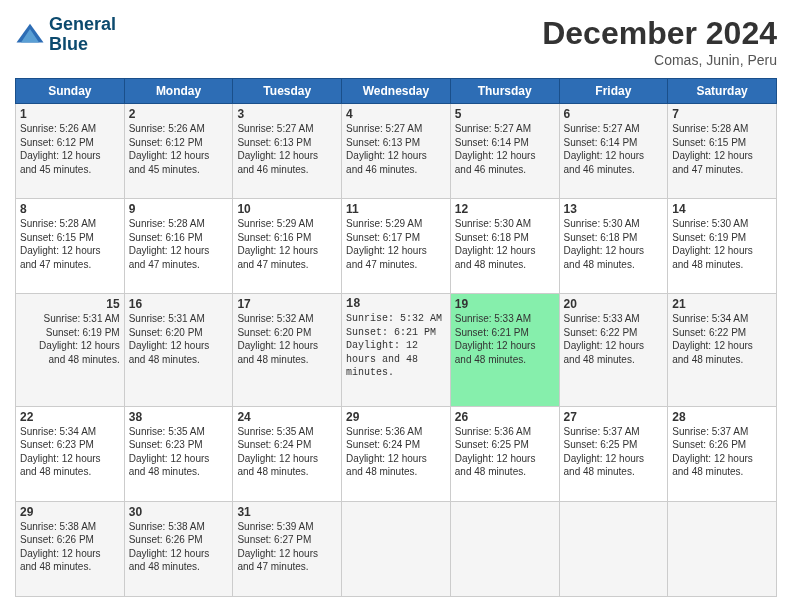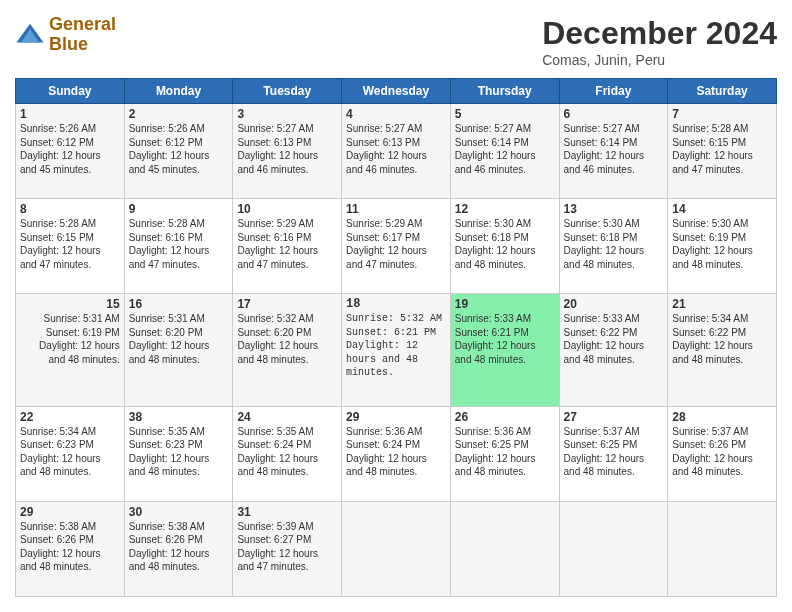--- a/index.html
+++ b/index.html
@@ -23,30 +23,30 @@
       align-items: flex-start;
       margin-bottom: 10px;
     }
     .logo {
       display: flex;
       align-items: center;
     }
     .logo-text {
       font-size: 18px;
       font-weight: bold;
-      color: #a16207;
+      color: #0c4a6e;
       line-height: 1.1;
     }
     .logo-icon {
       width: 30px;
       height: 30px;
       margin-right: 4px;
     }
     .title-block {
-      text-align: left;
+      text-align: right;
     }
     .main-title {
       font-size: 32px;
       font-weight: bold;
       color: #333;
     }
     .subtitle {
       font-size: 14px;
       color: #555;
     }

